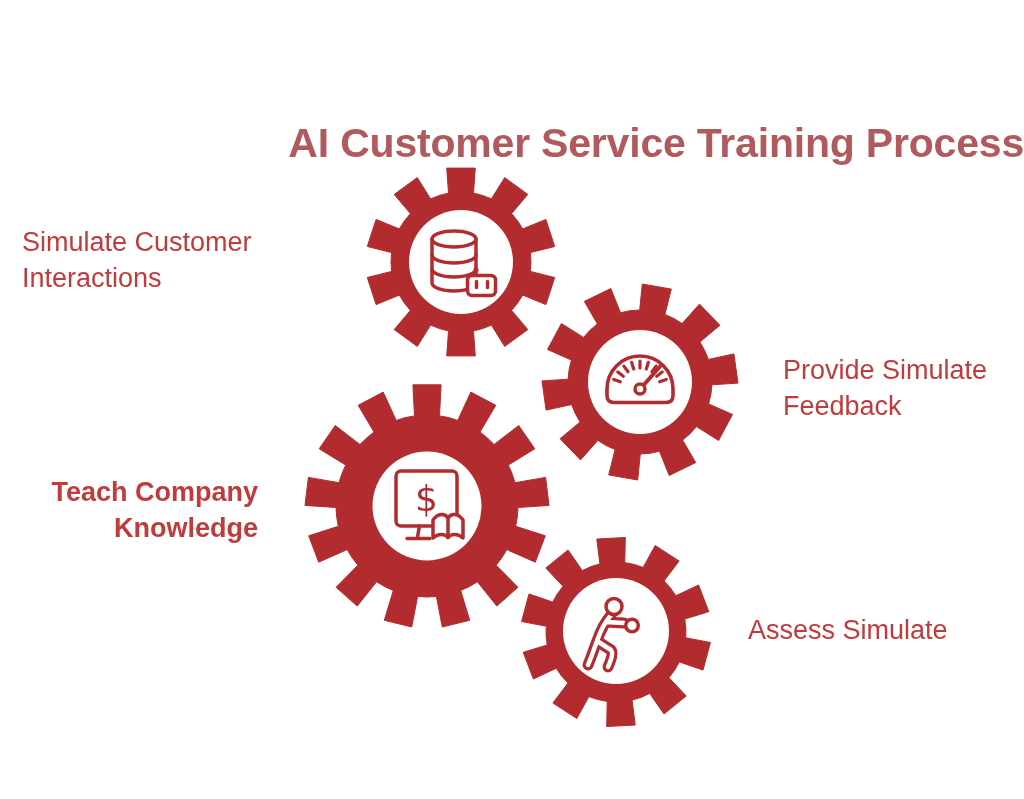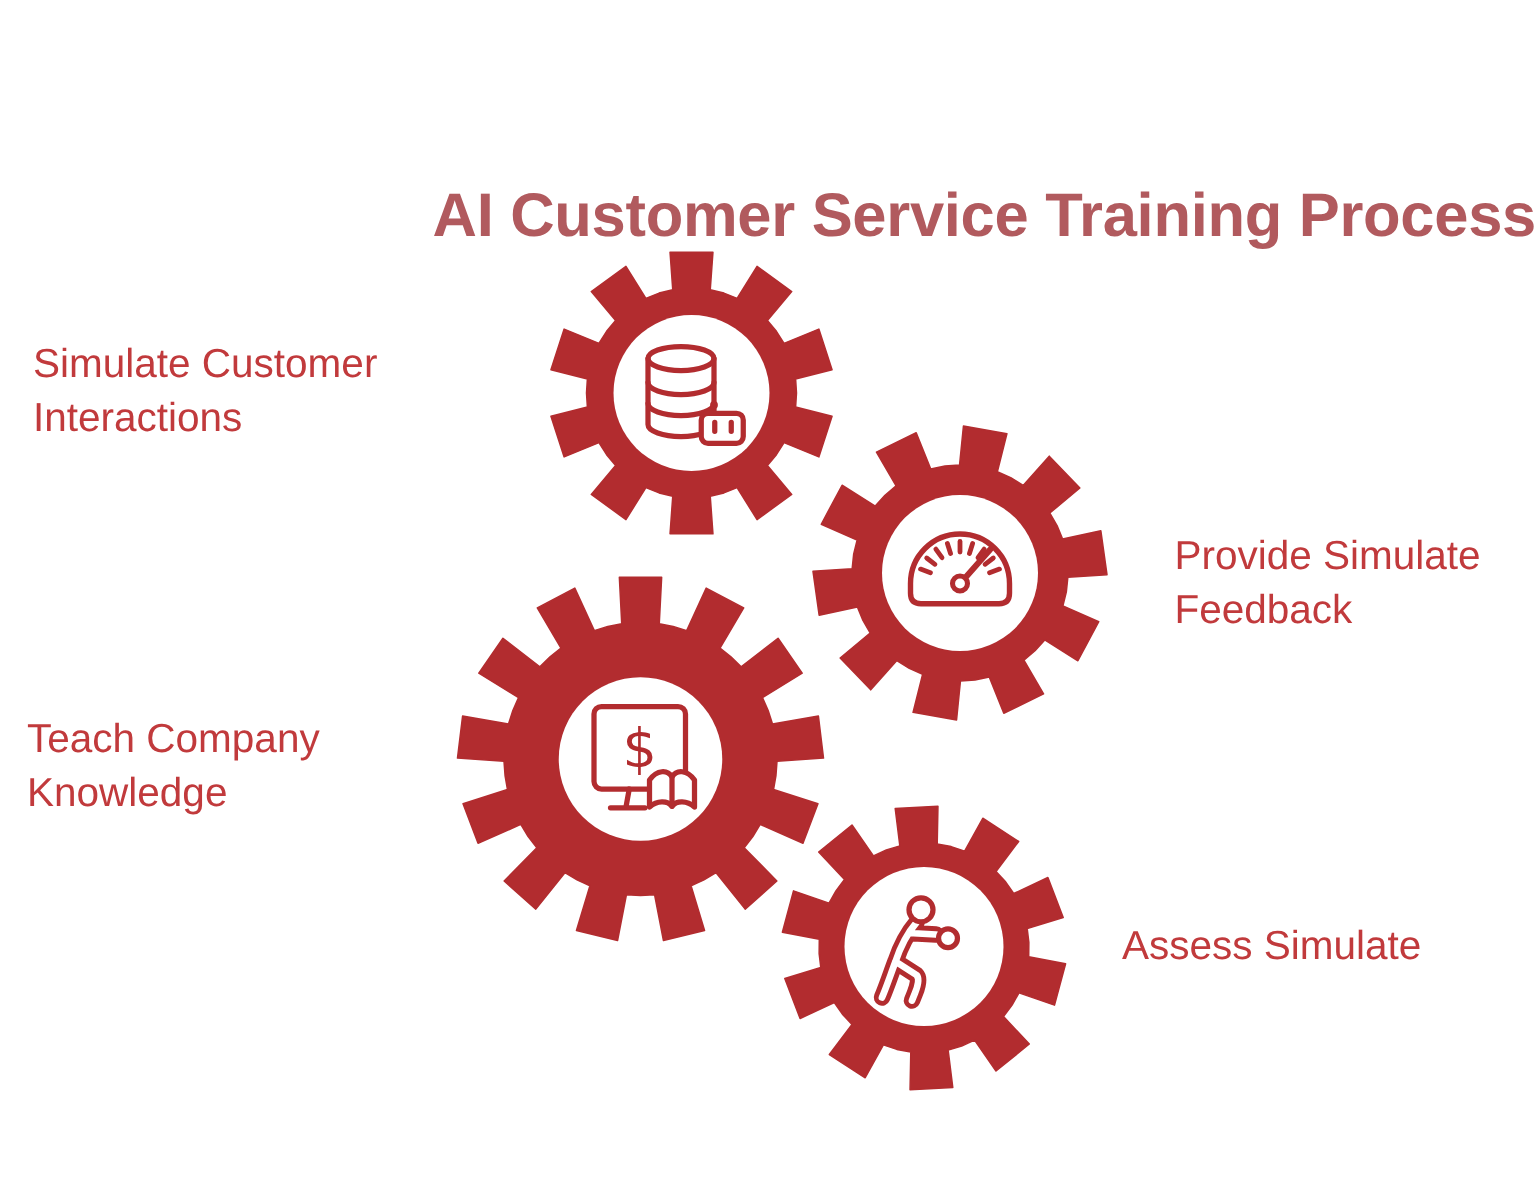--- a/index.html
+++ b/index.html
@@ -10,21 +10,21 @@
     text-align:right;font-size:41px;font-weight:bold;letter-spacing:-0.2px;
     color:var(--title-red,#B15A5E);
     margin-top:44px;
   }
   .step-label{
     position:absolute;font-size:27px;line-height:36px;
     color:var(--label-red,#C13A3C);
   }
   #label-0{top:224px;right:692px;width:310px;text-align:left;}
   #label-1{top:352px;left:783px;width:215px;text-align:left;}
-  #label-2{top:474px;right:766px;width:240px;text-align:left;}
+  #label-2{top:474px;right:766px;width:240px;text-align:right;font-weight:bold;}
   #label-3{top:612px;left:748px;width:270px;text-align:left;}
   #gears-svg{position:absolute;top:0;left:0;}
   .gear-body{fill:var(--gear-red,#B22C2F);stroke:var(--gear-red,#B22C2F);stroke-width:1;stroke-linejoin:round;}
   .hole{fill:#ffffff;}
   .ic{stroke:var(--gear-red,#B22C2F);fill:none;stroke-width:3.5;stroke-linecap:round;stroke-linejoin:round;}
   .ic-fill-white{fill:#ffffff;}
   .tube-red{stroke:var(--gear-red,#B22C2F);fill:none;stroke-width:11;stroke-linecap:round;stroke-linejoin:round;}
   .tube-white{stroke:#ffffff;fill:none;stroke-width:4.5;stroke-linecap:round;stroke-linejoin:round;}
   .dollar{fill:var(--gear-red,#B22C2F);stroke:none;font-family:"DejaVu Sans",sans-serif;font-size:36px;}
 </style>

